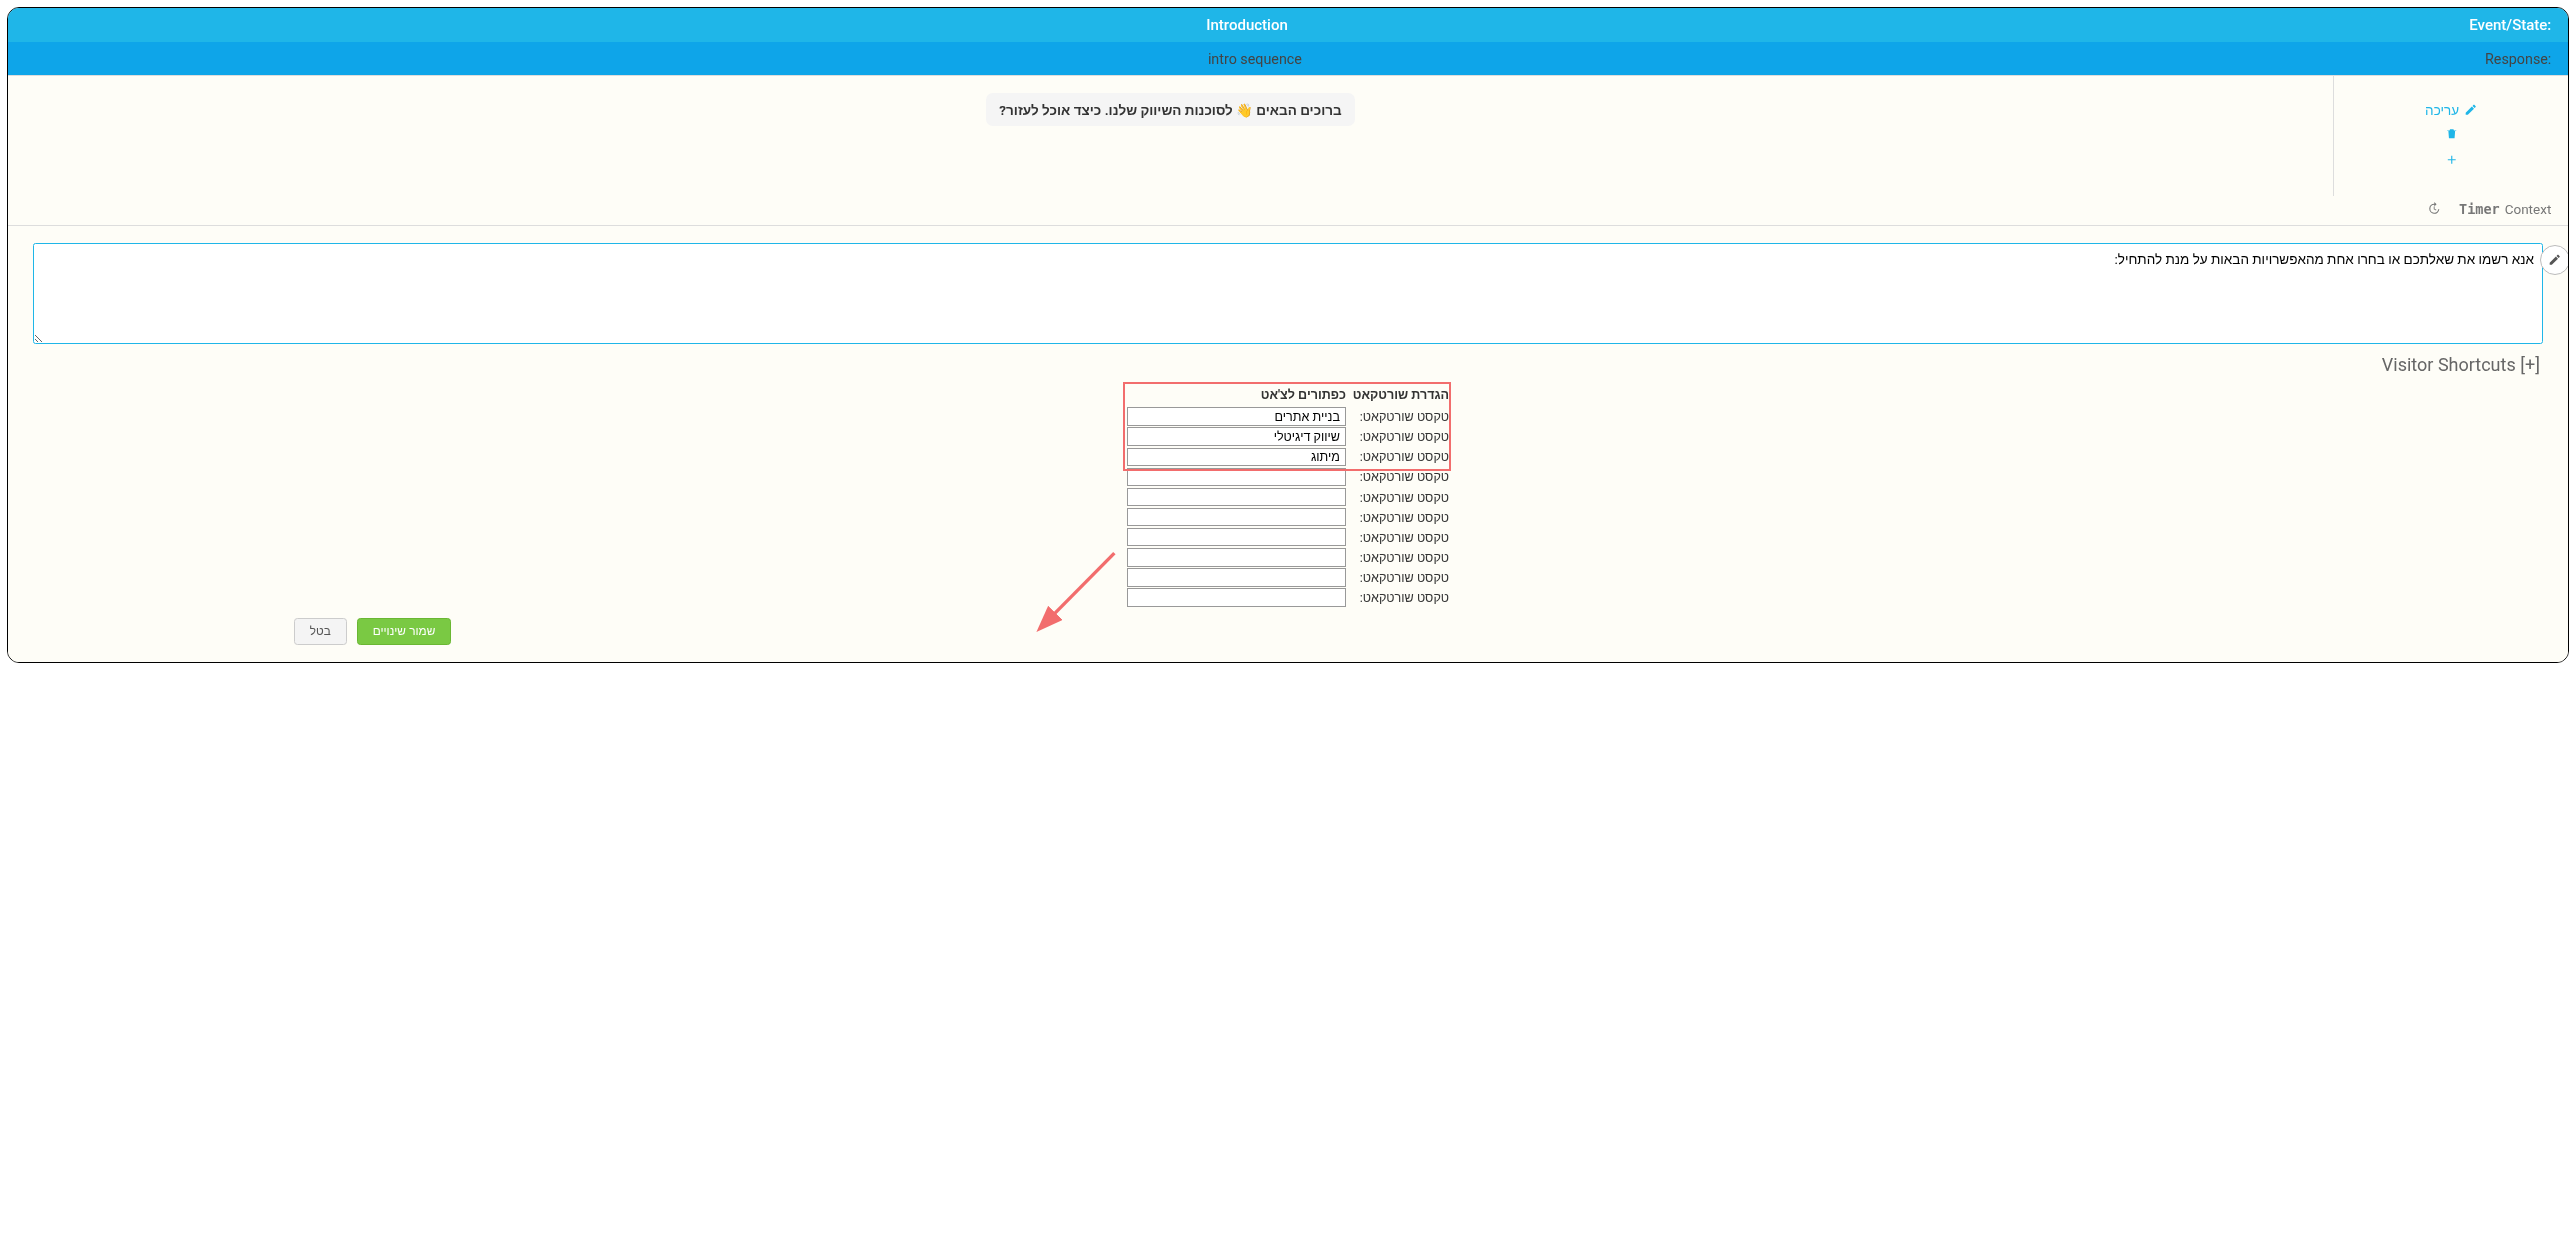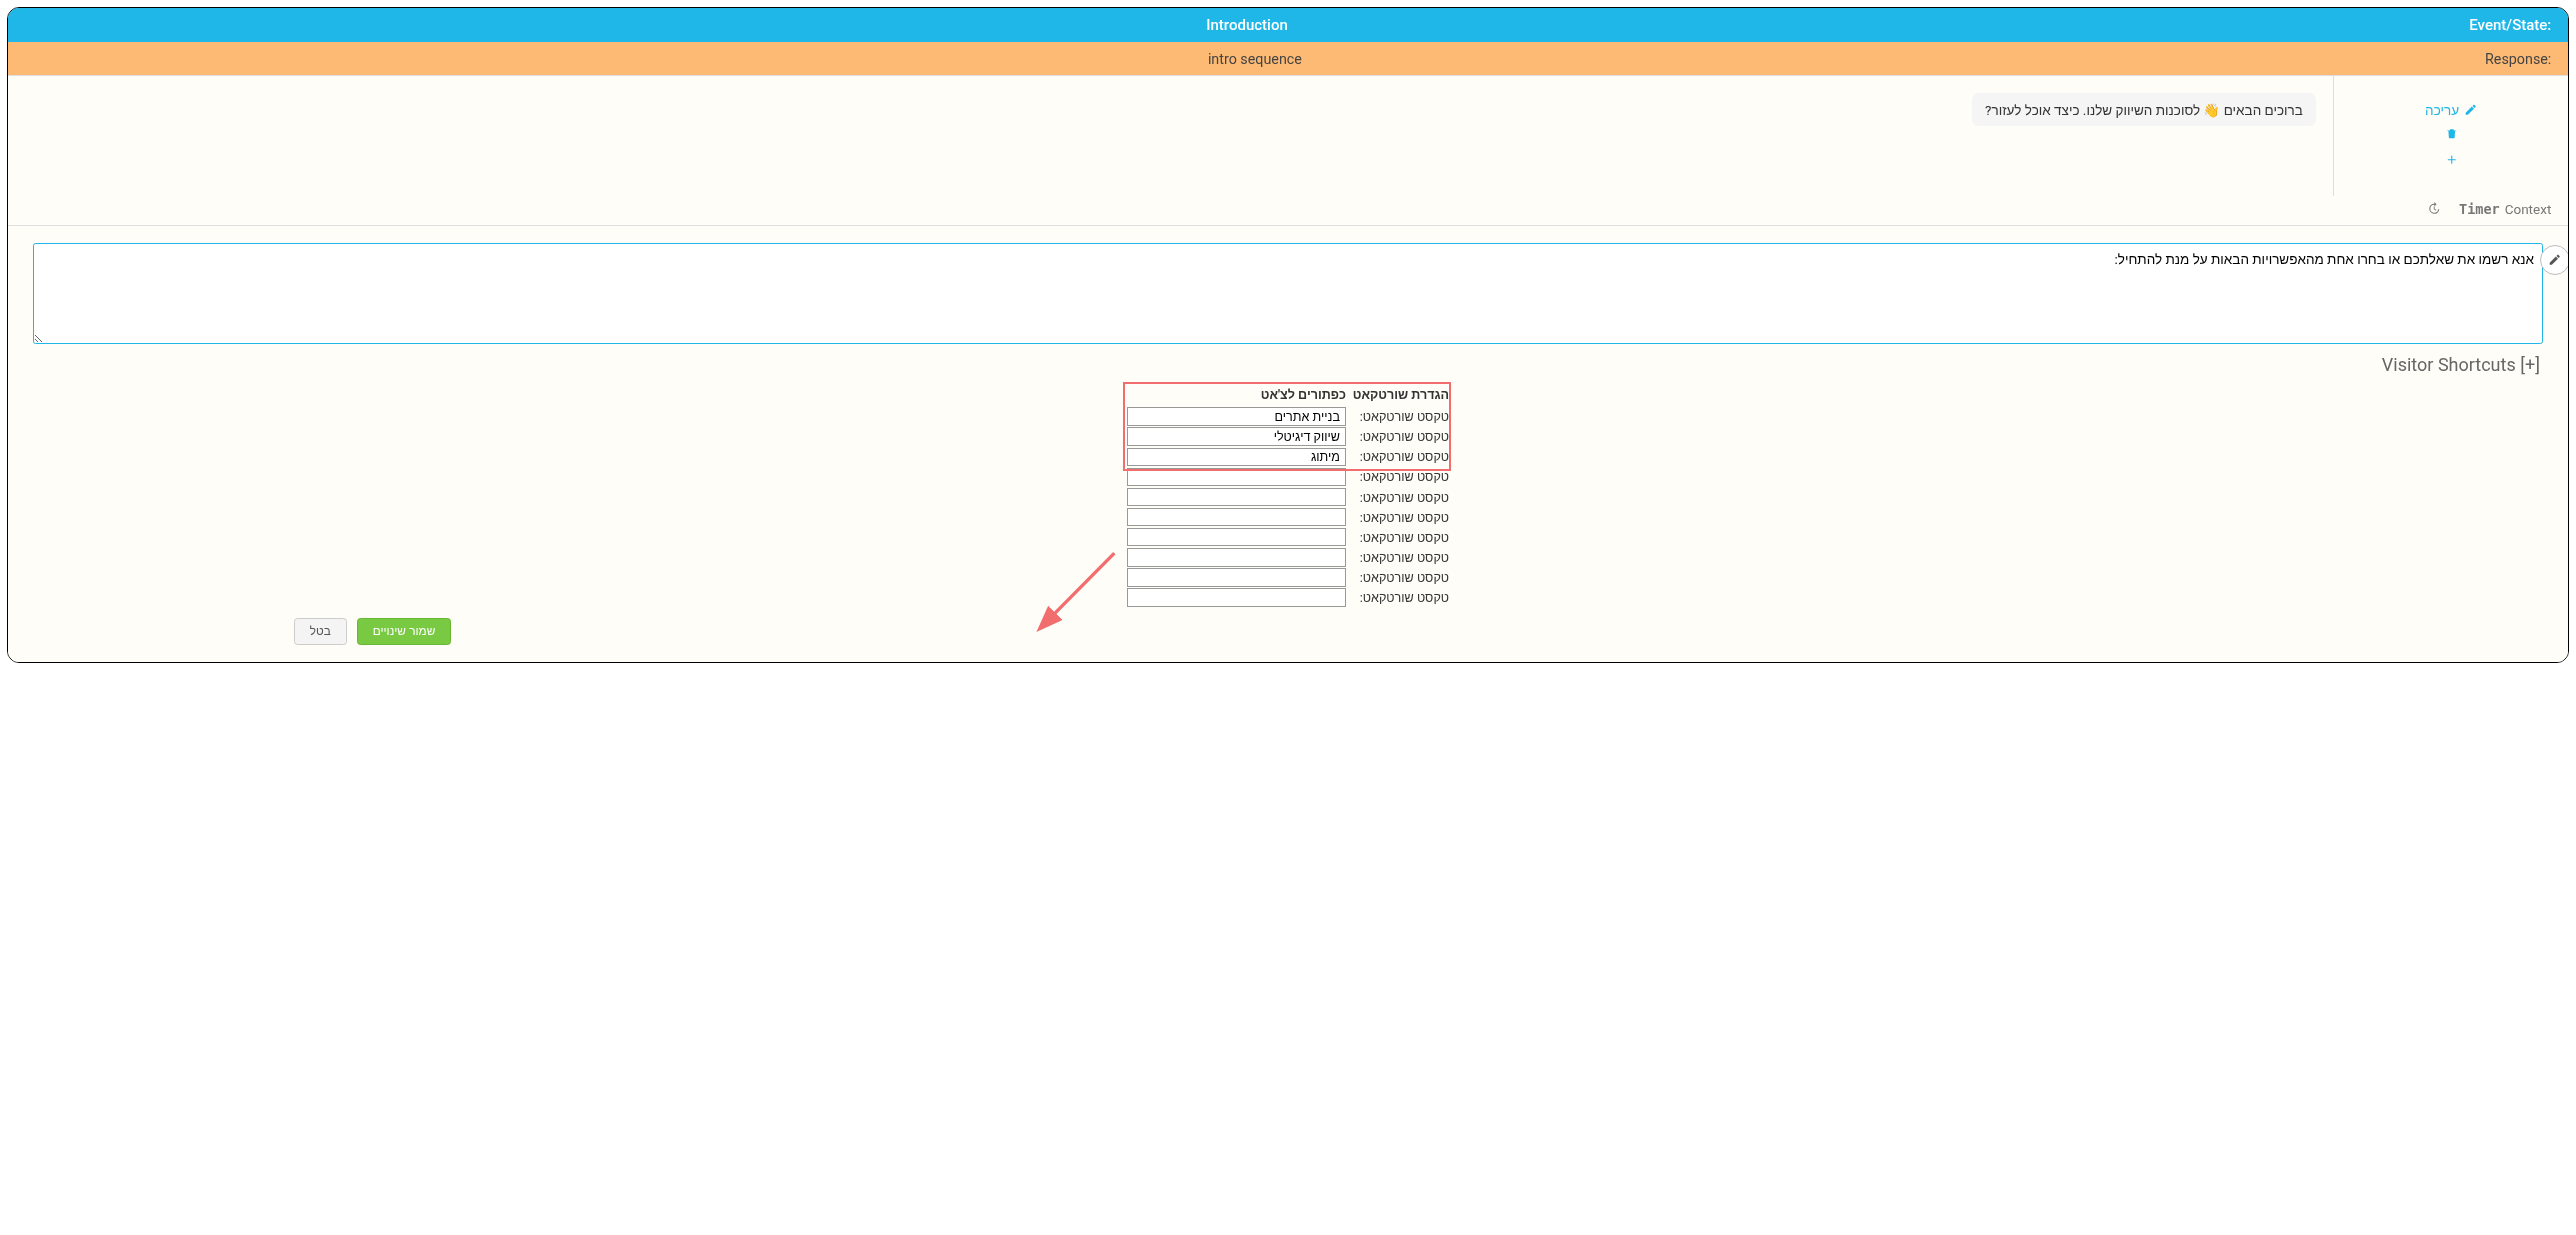--- a/index.html
+++ b/index.html
@@ -25,21 +25,21 @@
   }
   .header-blue .title-center {
     flex: 1;
     text-align: center;
     font-weight: 500;
   }
   .header-blue .label-right {
     font-weight: 500;
   }
   .header-grey {
-    background: #fdba74;
+    background: #0ea5e9;
     border-bottom: 0.8px solid #ddd;
     display: flex;
     align-items: center;
     padding: 8.4px 17px;
     font-size: 14.3px;
     color: #444;
   }
   .header-grey .title-center {
     flex: 1;
     text-align: center;
@@ -66,21 +66,22 @@
   }
   .right-col .icon-btn {
     margin: 8.4px 0;
     font-size: 15px;
     color: #1fb6e8;
     cursor: pointer;
   }
   .left-col {
     flex: 1;
     padding: 17px 17px 8.4px 17px;
-    text-align: right;
+    text-align: center;
+    font-weight: bold;
   }
   .bubble {
     display: inline-block;
     background: #f5f5f5;
     border-radius: 6.7px;
     padding: 8.4px 13.5px;
     font-size: 13.5px;
     color: #333;
     direction: rtl;
   }

